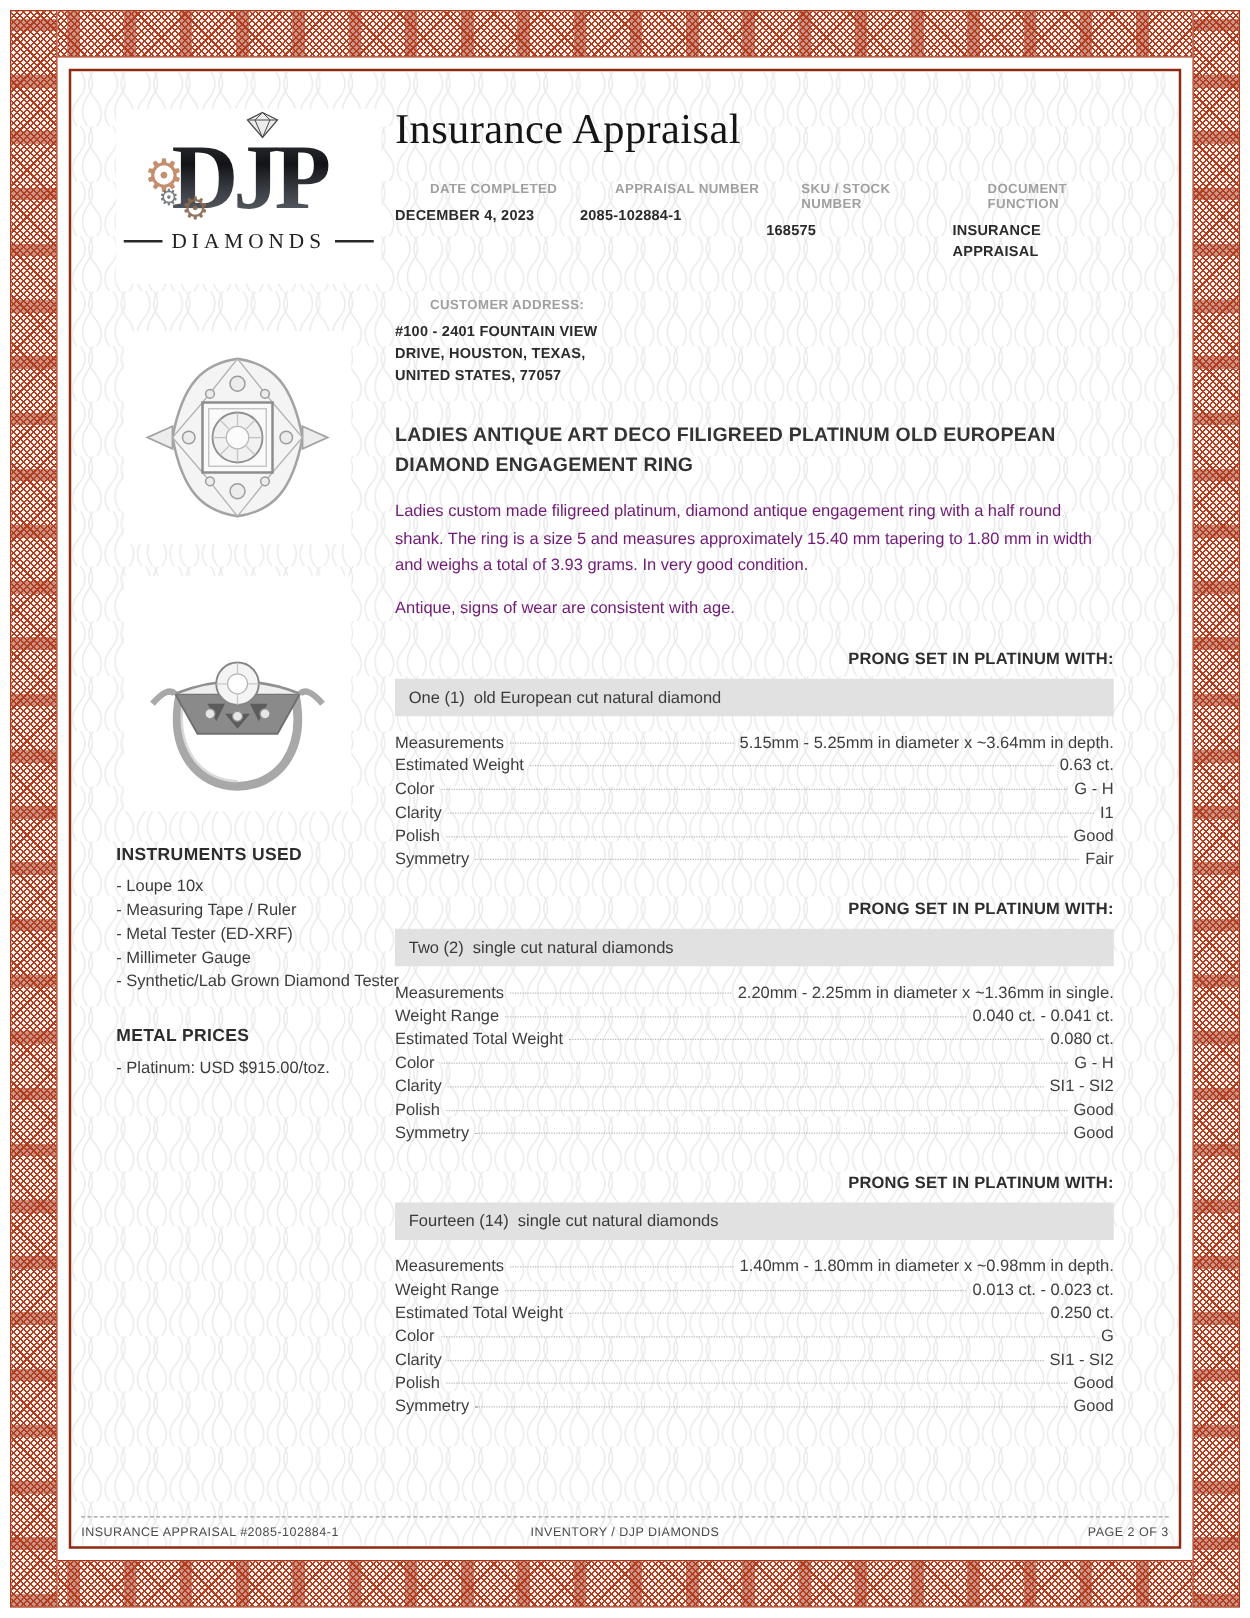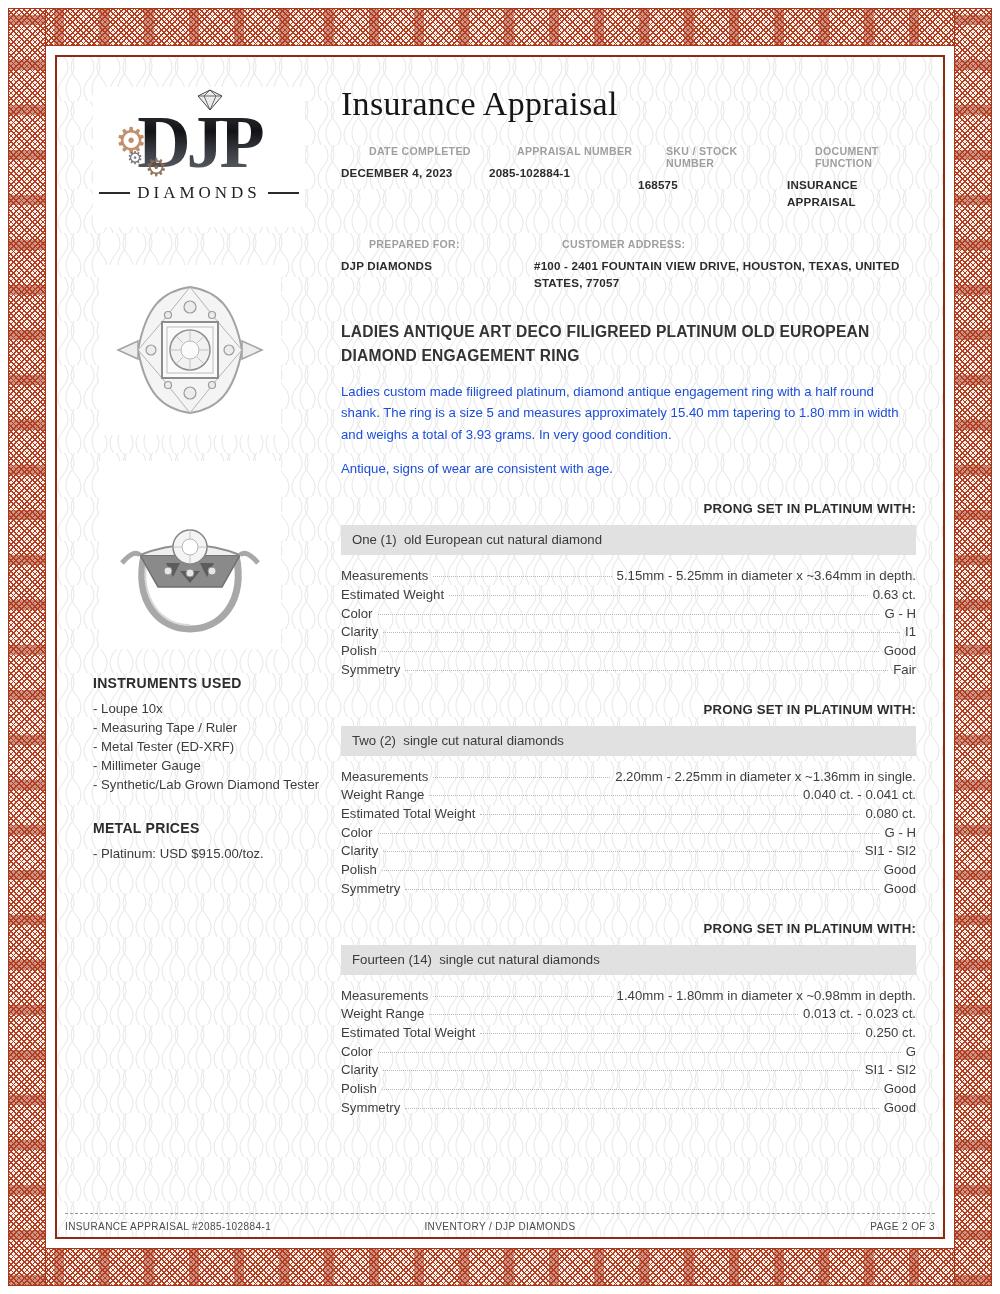--- a/index.html
+++ b/index.html
@@ -101,21 +101,21 @@
 
   .sb-head {
     font-size: 14px; font-weight: 700; color: #2c2c2c;
     letter-spacing: .3px; margin-top: 26px;
   }
   .sb-head.mp { }
   .sb-list { margin-top: 8px; }
   .sb-item { font-size: 13.2px; color: #3c3c3c; line-height: 19px; }
 
   
-  .right-col { position: absolute; left: 284px; top: 28px; width: 575px; }
+  .right-col { position: absolute; left: 259px; top: 28px; width: 575px; }
 
   .doc-title {
     font-family: "Liberation Serif", serif;
     font-weight: 400;
     font-size: 34px;
     color: #151515;
     letter-spacing: .3px;
   }
 
   .meta-grid {
@@ -130,21 +130,21 @@
     display: grid;
     grid-template-columns: 193px auto;
     margin-top: 27px;
   }
 
   .item-title {
     margin-top: 28px;
     font-size: 15.6px; font-weight: 700; color: #333333;
     letter-spacing: .2px; line-height: 1.55;
   }
-  .desc { margin-top: 13px; font-size: 13.2px; color: #1d4ed8; line-height: 1.62; }
+  .desc { margin-top: 13px; font-size: 13.2px; color: #701a75; line-height: 1.62; }
 
   .stone-section { margin-top: 22px; }
   .sec-heading { font-size: 13.2px; font-weight: 700; color: #2d2d2d; letter-spacing: .2px; text-align: right; }
   .stone-bar {
     margin-top: 9px;
     background: #e1e1e1;
     padding: 7px 11px 8px 11px;
     font-size: 13.2px; color: #3a3a3a;
     white-space: pre-wrap;
   }
@@ -299,24 +299,20 @@
             <div class="meta-value">168575</div>
           </div>
           <div>
             <div class="meta-label">DOCUMENT FUNCTION</div>
             <div class="meta-value">INSURANCE APPRAISAL</div>
           </div>
         </div>
 
         <div class="prepared-grid">
           <div>
-            <div class="meta-label">PREPARED FOR:</div>
-            <div class="meta-value">DJP DIAMONDS</div>
-          </div>
-          <div>
             <div class="meta-label">CUSTOMER ADDRESS:</div>
             <div class="meta-value">#100 - 2401 FOUNTAIN VIEW DRIVE, HOUSTON, TEXAS, UNITED STATES, 77057</div>
           </div>
         </div>
 
         <h2 class="item-title">LADIES ANTIQUE ART DECO FILIGREED PLATINUM OLD EUROPEAN DIAMOND ENGAGEMENT RING</h2>
         <p class="desc">Ladies custom made filigreed platinum, diamond antique engagement ring with a half round shank. The ring is a size 5 and measures approximately 15.40 mm tapering to 1.80 mm in width and weighs a total of 3.93 grams. In very good condition.</p>
         <p class="desc">Antique, signs of wear are consistent with age.</p>
 
         <section class="stone-section">

